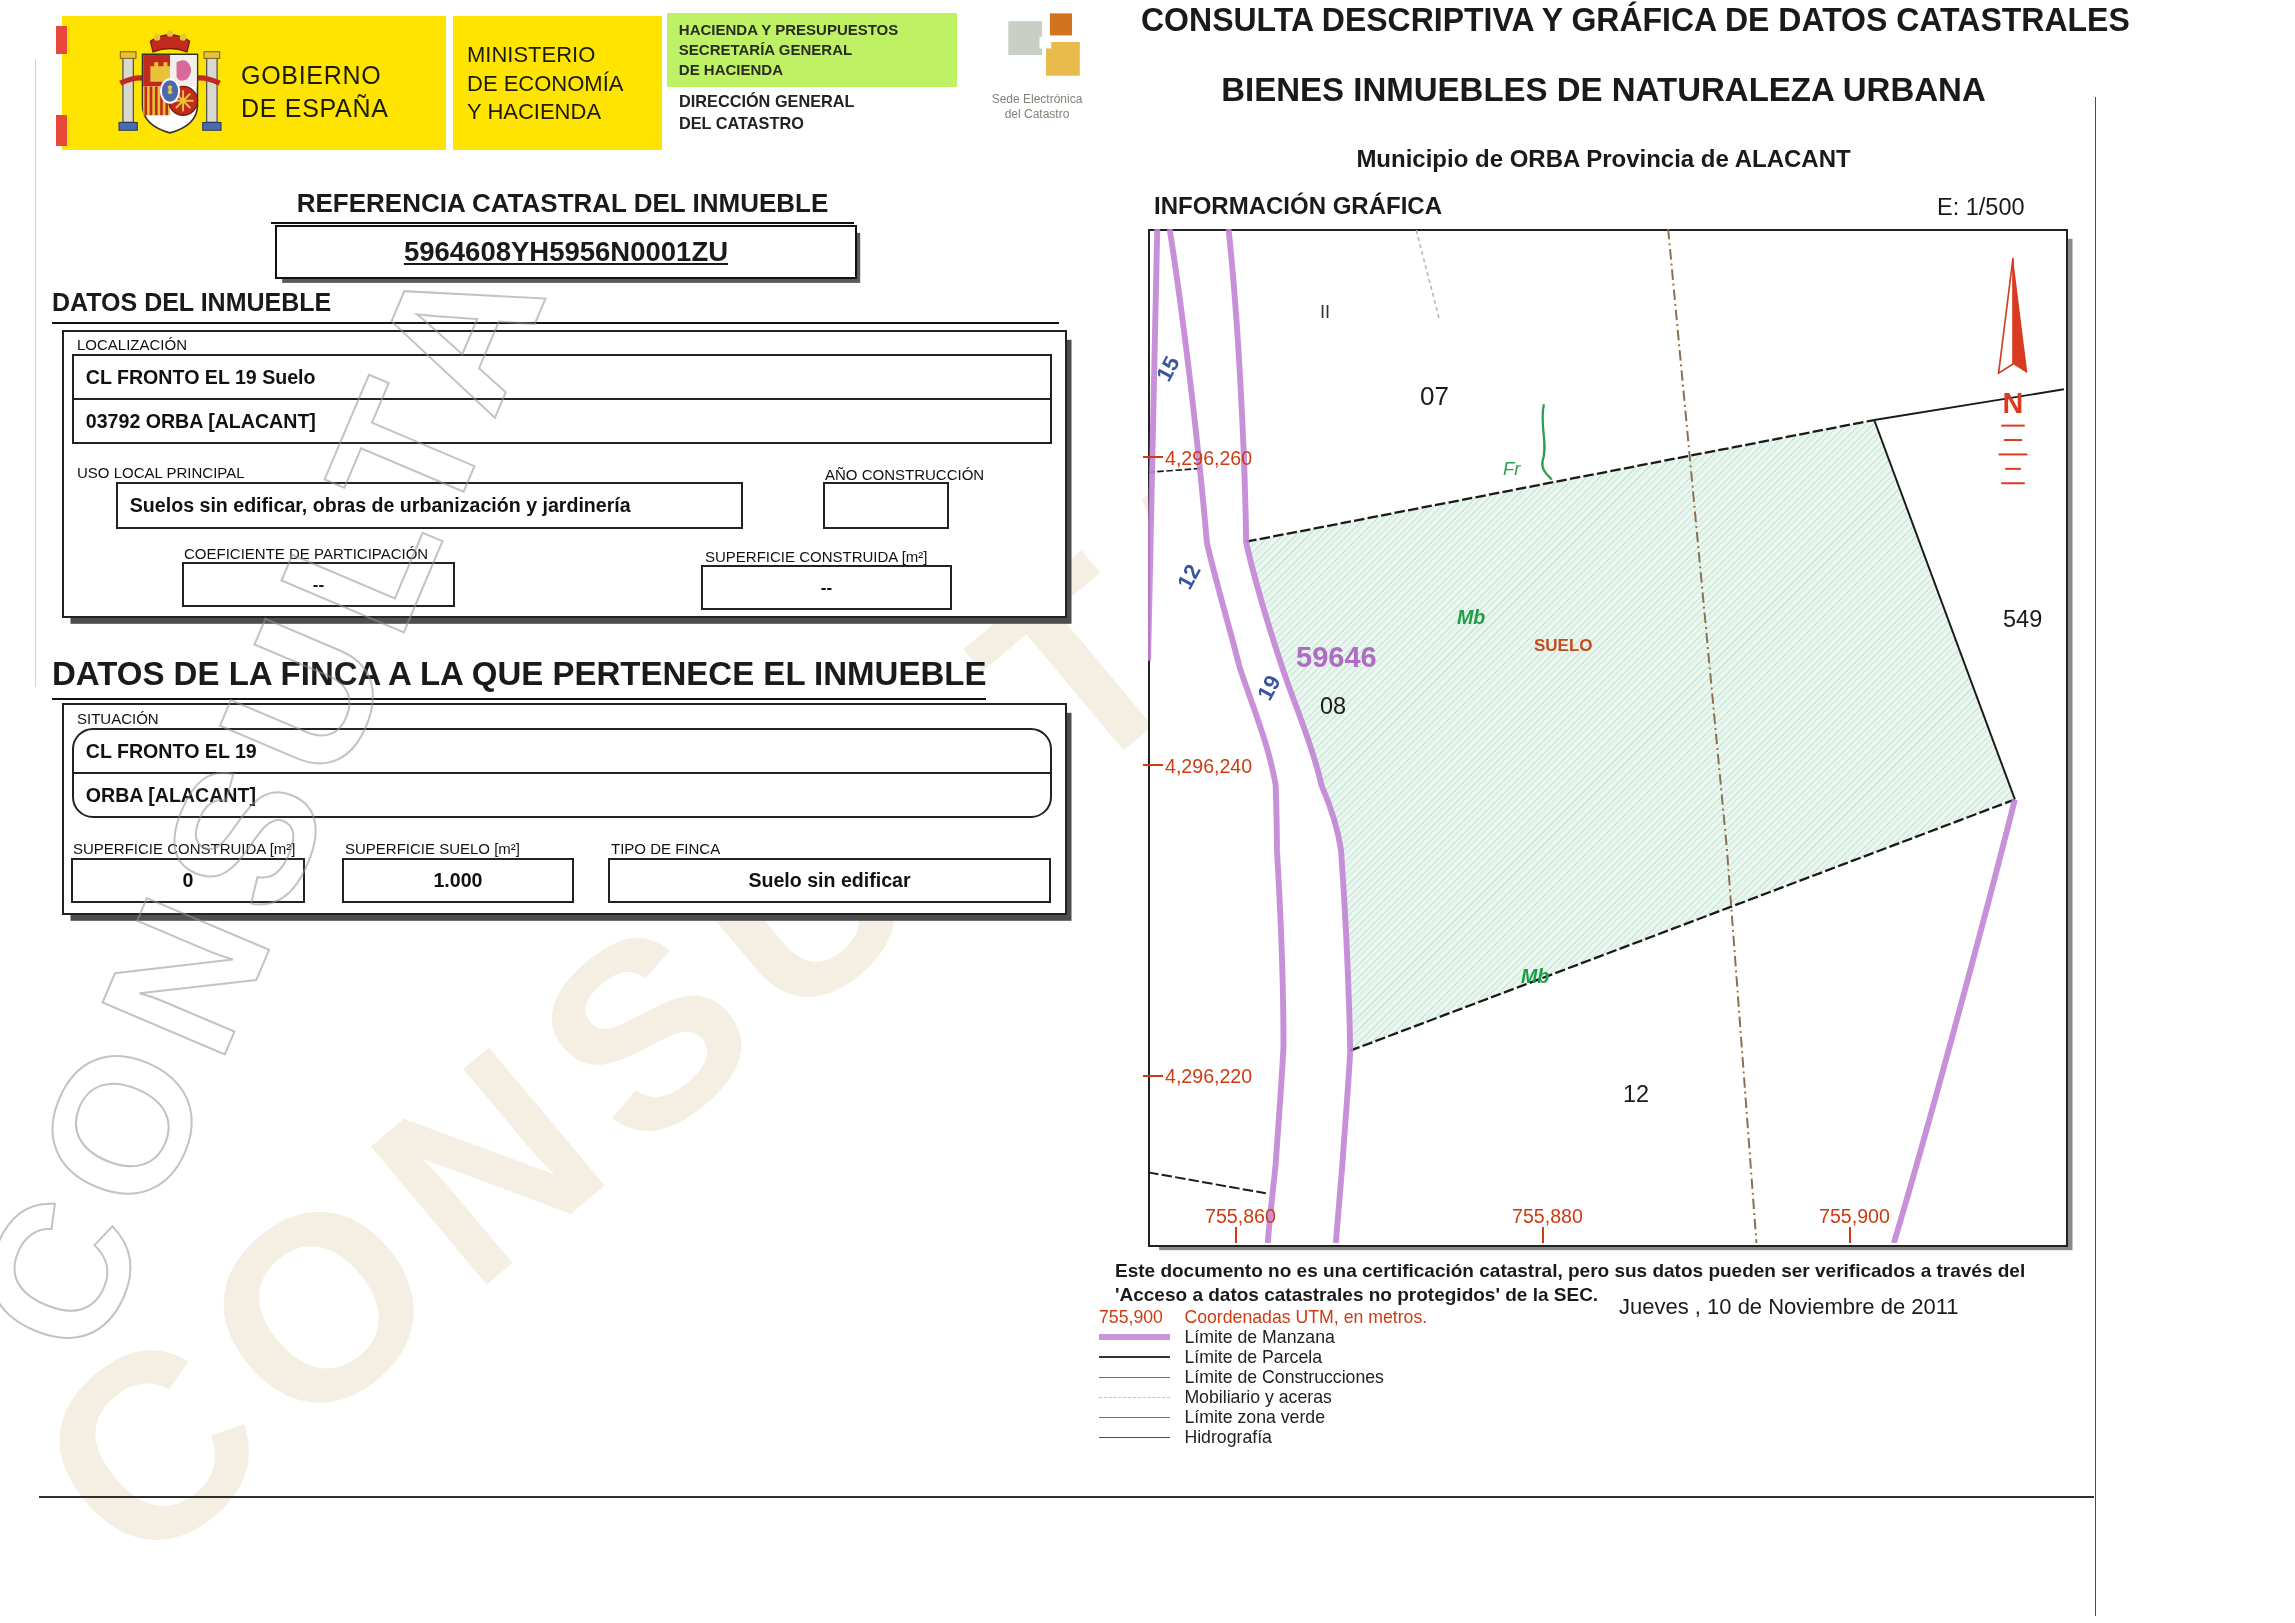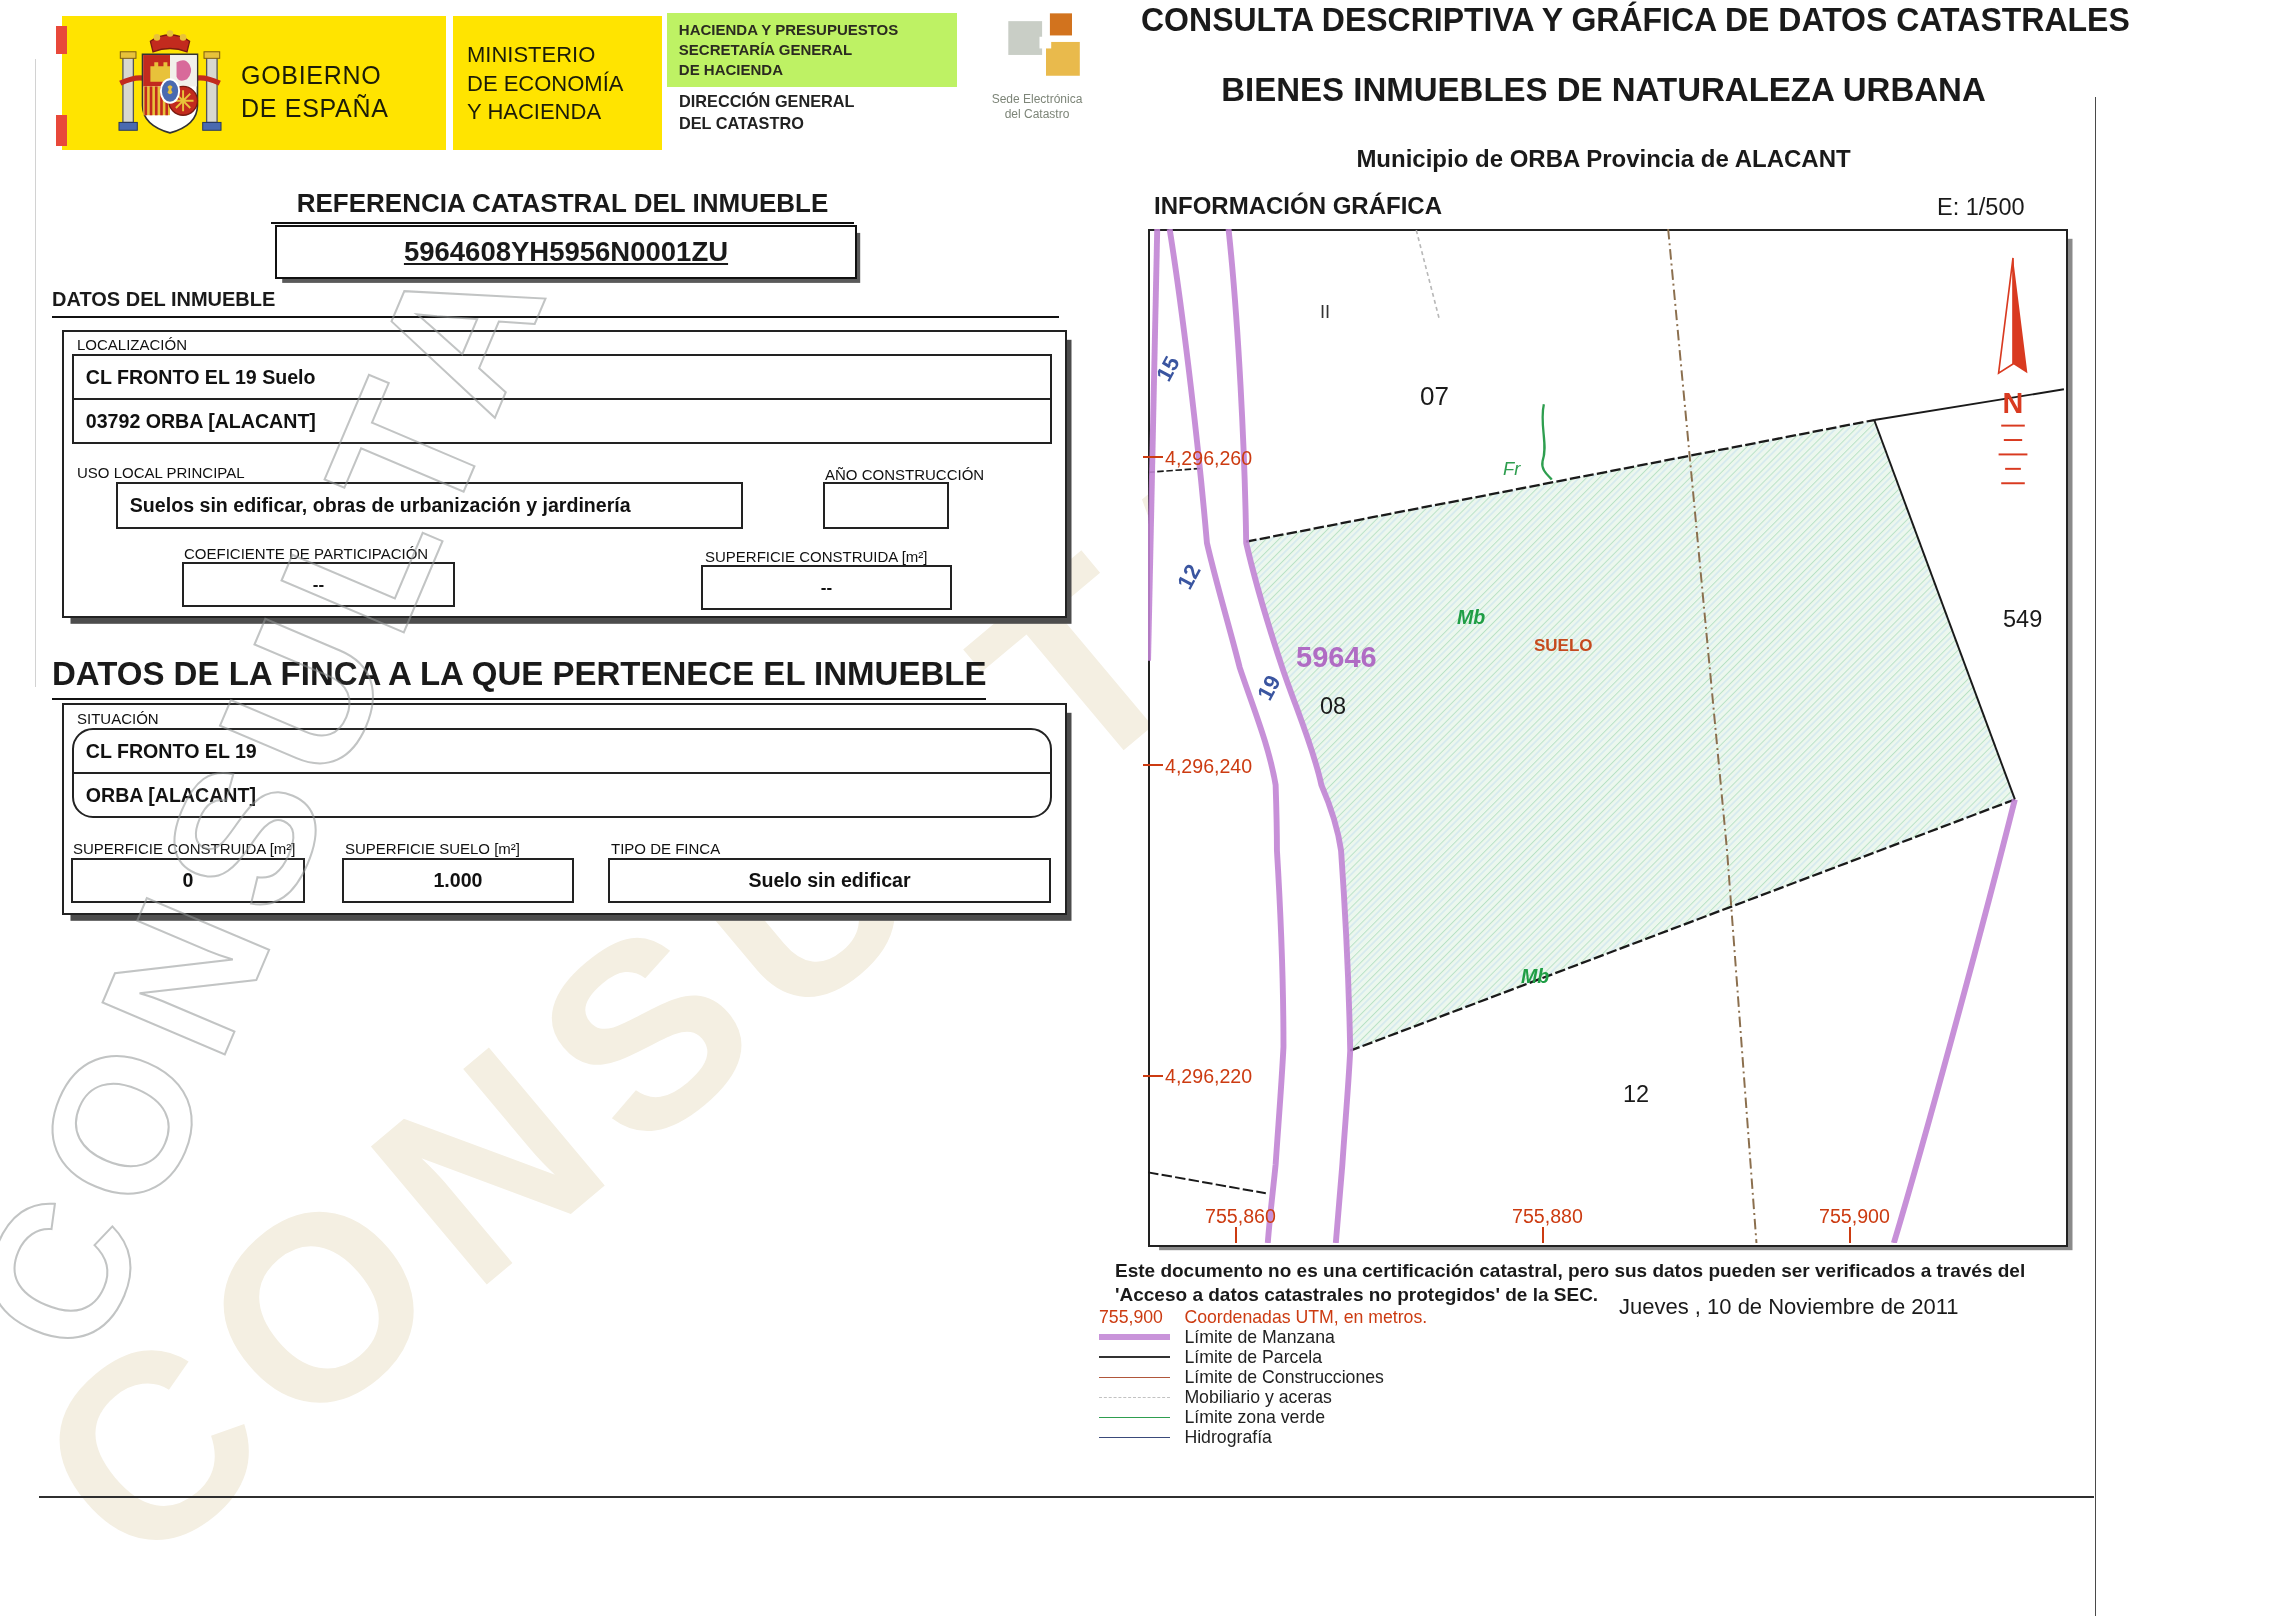--- a/index.html
+++ b/index.html
@@ -31,21 +31,21 @@
   .t2{left:1141px;top:71px;width:925px;text-align:center;font-size:33px;font-weight:bold;z-index:2;}
   .t3{left:1141px;top:145px;width:925px;text-align:center;font-size:24px;font-weight:bold;z-index:2;}
   .info-g{left:1154px;top:192px;font-size:24px;font-weight:bold;z-index:2;}
   .scale{left:1937px;top:194px;font-size:23.5px;z-index:2;}
   
   .ref-label{left:271px;top:188px;width:583px;text-align:center;font-size:26px;font-weight:bold;
              border-bottom:2.6px solid #111;padding-bottom:2.6px;z-index:2;}
   .ref-box{left:275px;top:225px;width:578px;height:50px;border:2px solid #111;background:#fff;
            font-size:27.5px;font-weight:bold;text-align:center;line-height:50px;z-index:2;
            box-shadow:5.2px 5.9px 0 -2px #5a5a5a;text-decoration:underline;}
-  .h1a{left:52px;top:288px;width:1007px;font-size:20px;font-weight:bold;border-bottom:2.6px solid #111;
+  .h1a{left:52px;top:288px;width:1007px;font-size:25px;font-weight:bold;border-bottom:2.6px solid #111;
        padding-bottom:5.2px;z-index:2;}
   .h2a{left:52px;top:655px;font-size:33px;font-weight:bold;border-bottom:2.6px solid #111;
        padding-bottom:5.2px;z-index:2;}
   .panel{border:2px solid #222;background:#fff;z-index:1;box-shadow:6.5px 7.8px 0 -2px #4d4d4d;}
   .flabel{font-size:15px;color:#111;z-index:2;}
   .fbox{border:2px solid #222;background:#fff;z-index:2;}
   .fval{font-size:19.6px;font-weight:bold;color:#111;}
   .row{height:42px;line-height:42px;padding-left:11.8px;}
   .row1{border-bottom:2px solid #222;}
   .centered{text-align:center;padding-left:0;}

